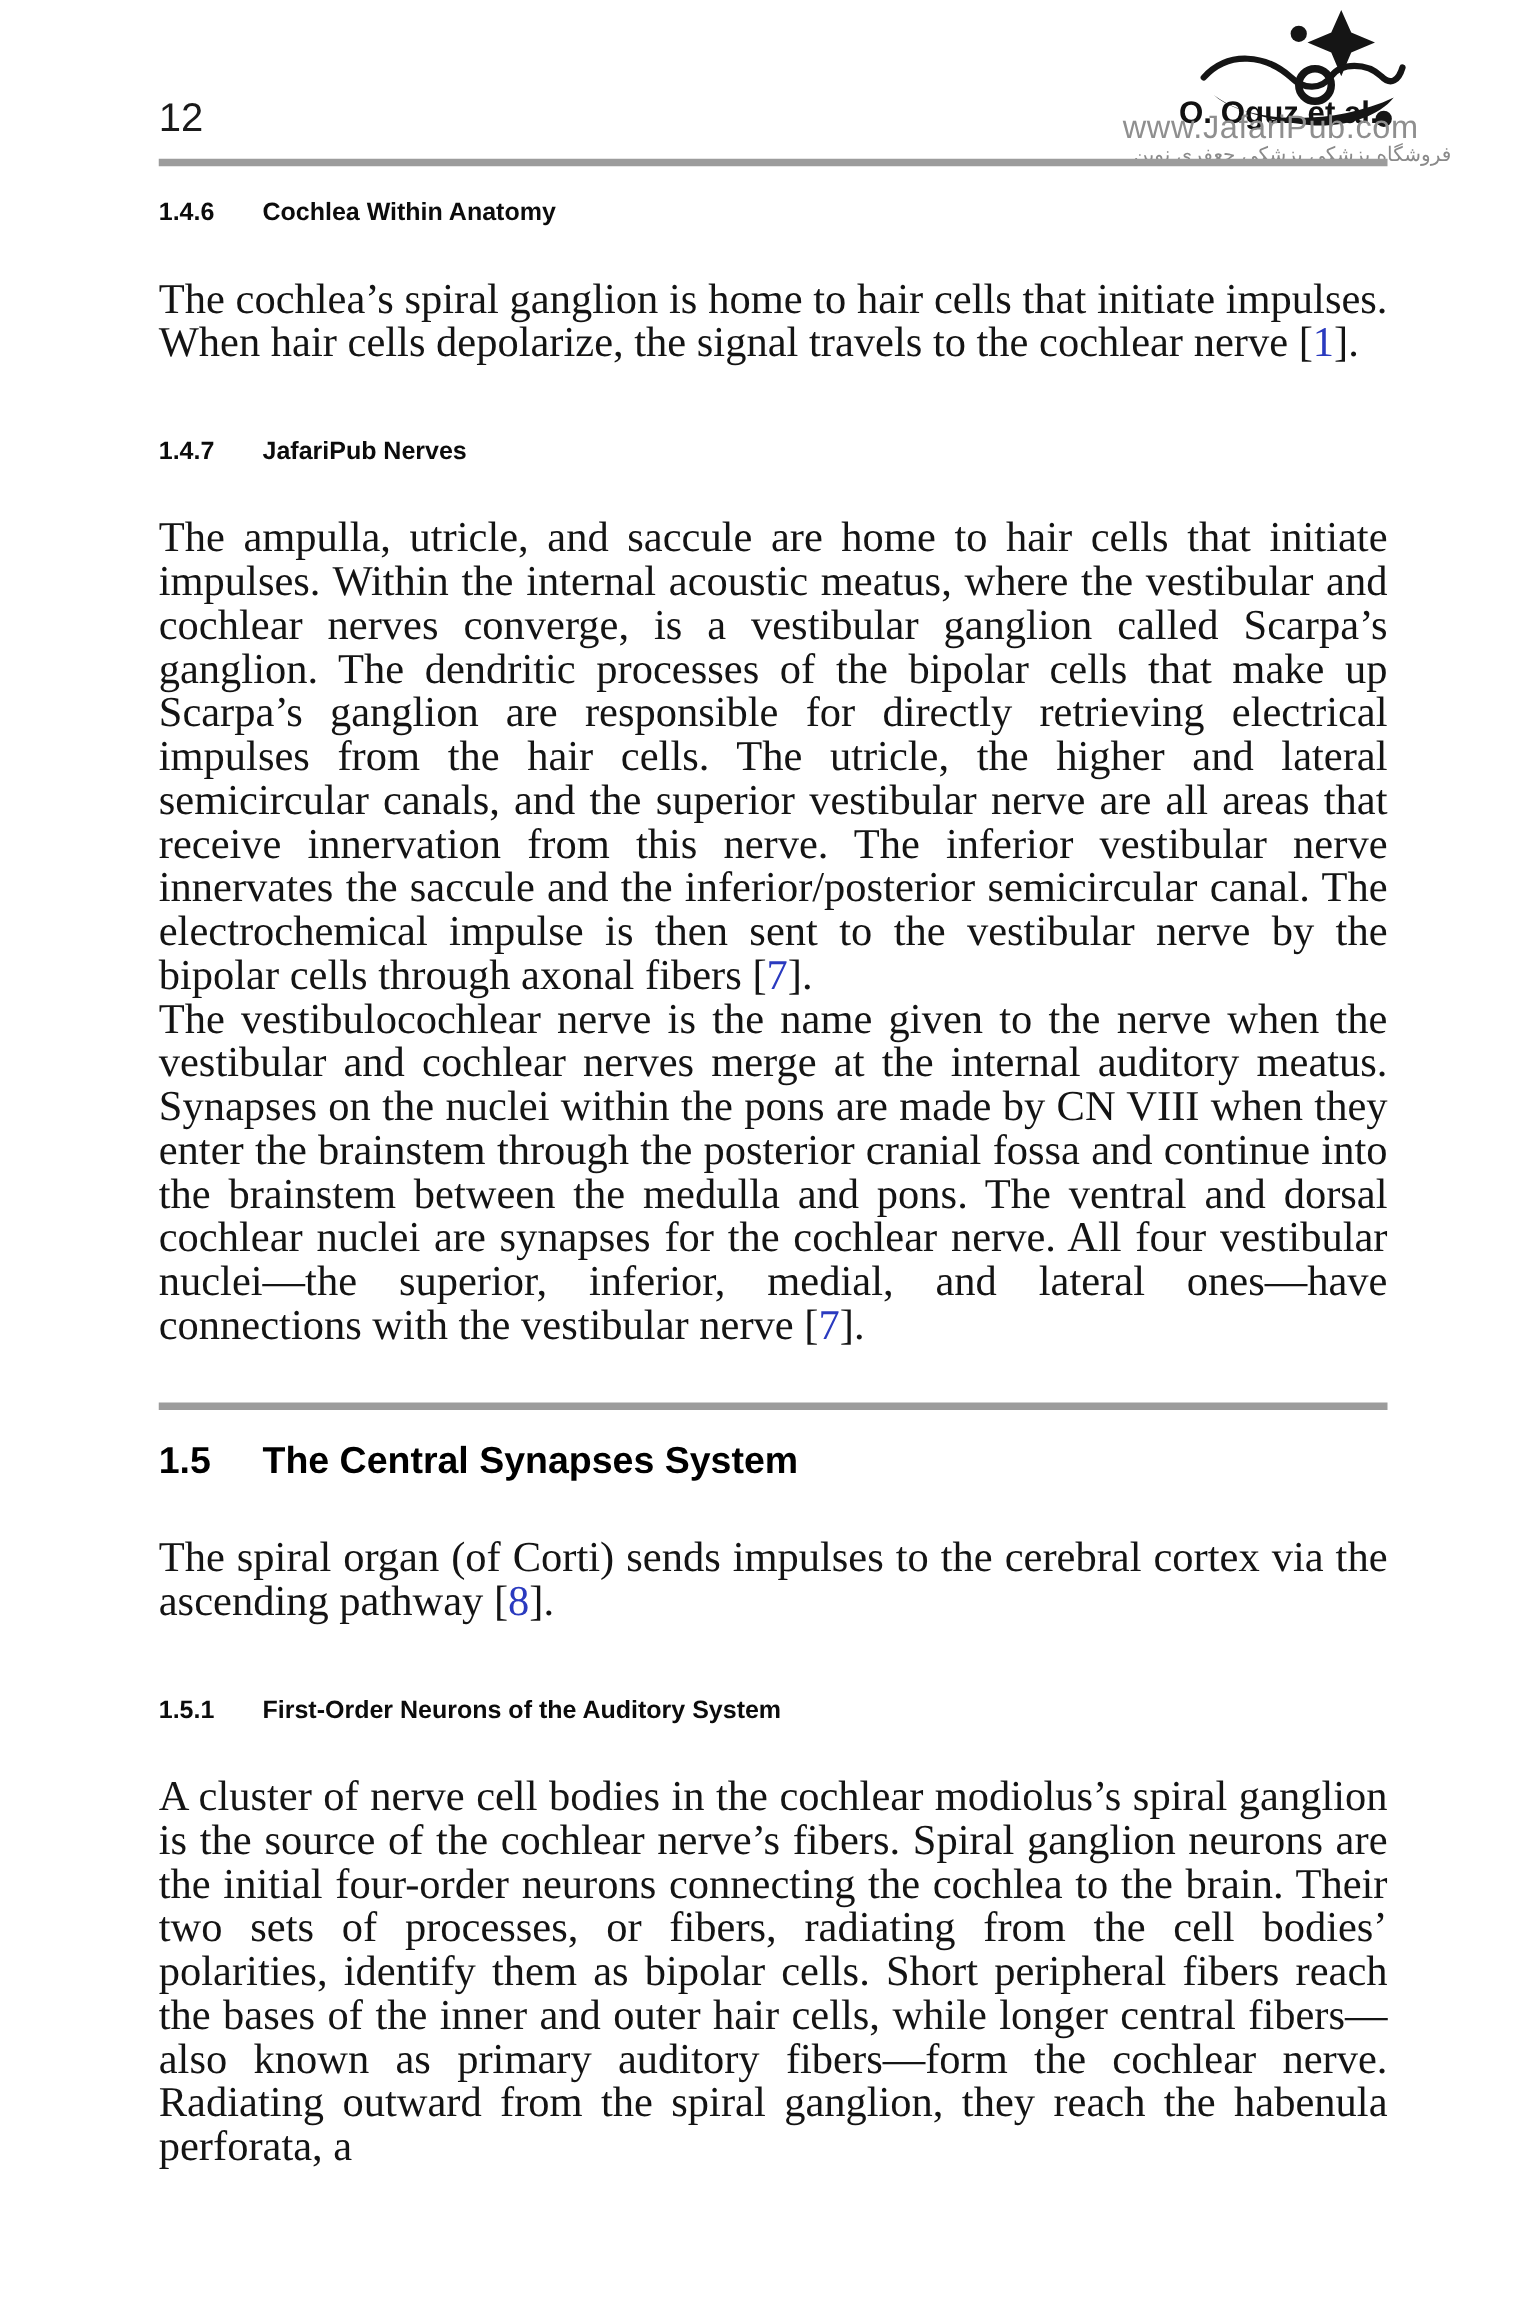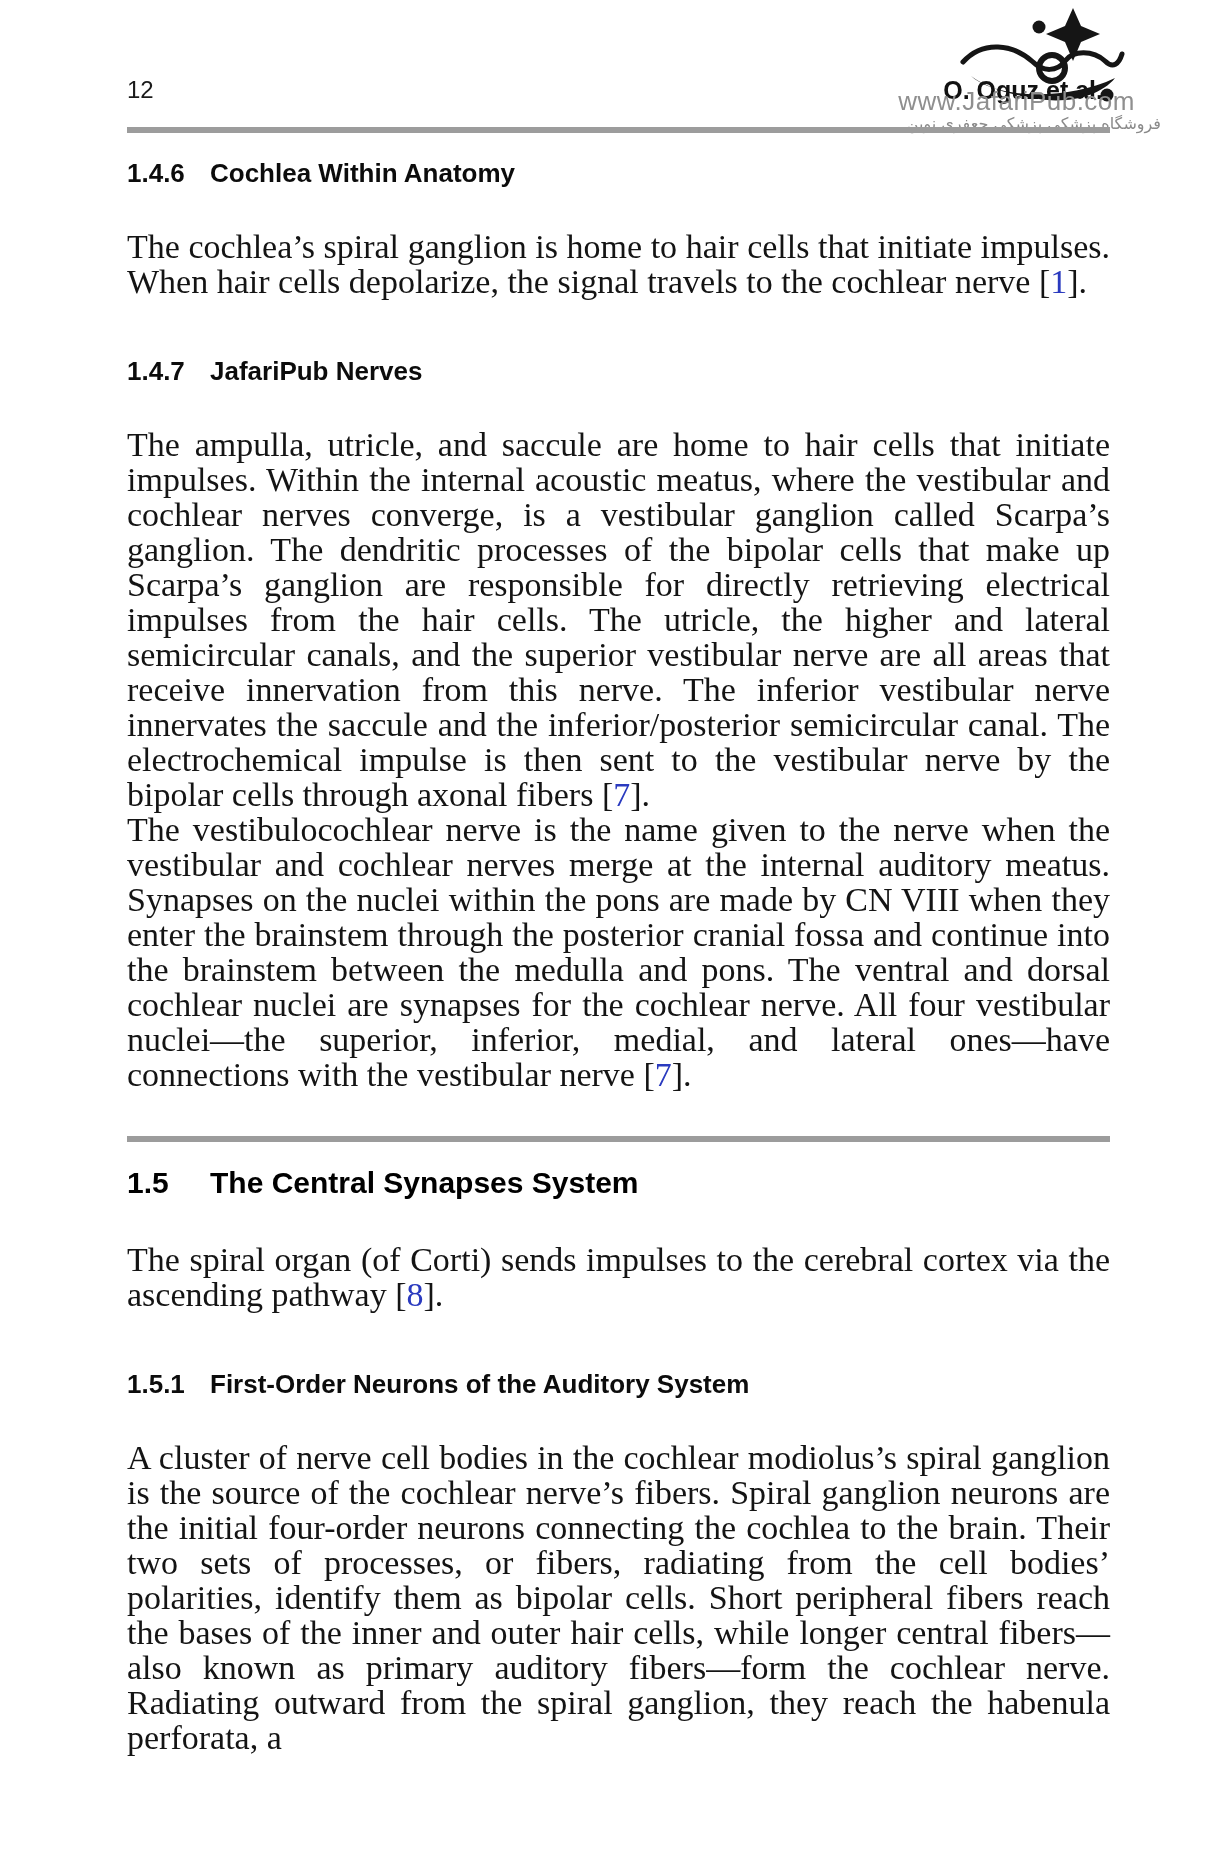--- a/index.html
+++ b/index.html
@@ -9,21 +9,21 @@
     background:#ffffff;
     font-family:"Liberation Serif", serif;
     color:#111;
     overflow:hidden;
     margin:0 auto;
   }
   
   .page-number{
     position:absolute;left:127px;top:76px;
     font-family:"Liberation Sans", sans-serif;
-    font-size:24px;color:#1a1a1a;
+    font-size:32px;color:#1a1a1a;
   }
   .running-head{
     position:absolute;right:118px;top:76px;
     font-family:"Liberation Sans", sans-serif;
     font-weight:bold;font-size:25px;color:#111;
   }
   .header-rule{
     position:absolute;left:127px;top:127px;
     width:983px;height:6px;background:#9c9c9c;
   }
@@ -43,21 +43,21 @@
     font-family:"DejaVu Sans", sans-serif;
     font-size:16px;color:#8a8a8a;direction:rtl;
   }
   
   .content{
     position:absolute;left:127px;top:133px;width:983px;
   }
   .h-sub{
     display:flex;
     font-family:"Liberation Sans", sans-serif;
-    font-weight:bold;font-size:26px;line-height:1.15;
+    font-weight:bold;font-size:20px;line-height:1.15;
     margin:58px 0 40px 0;color:#0c0c0c;
   }
   .h-sub:first-child{margin-top:26px;}
   .h-sec{
     display:flex;
     font-family:"Liberation Sans", sans-serif;
     font-weight:bold;font-size:30px;line-height:1.15;
     margin:24px 0 42px 0;color:#000000;
   }
   .h-num{flex:0 0 83px;}

